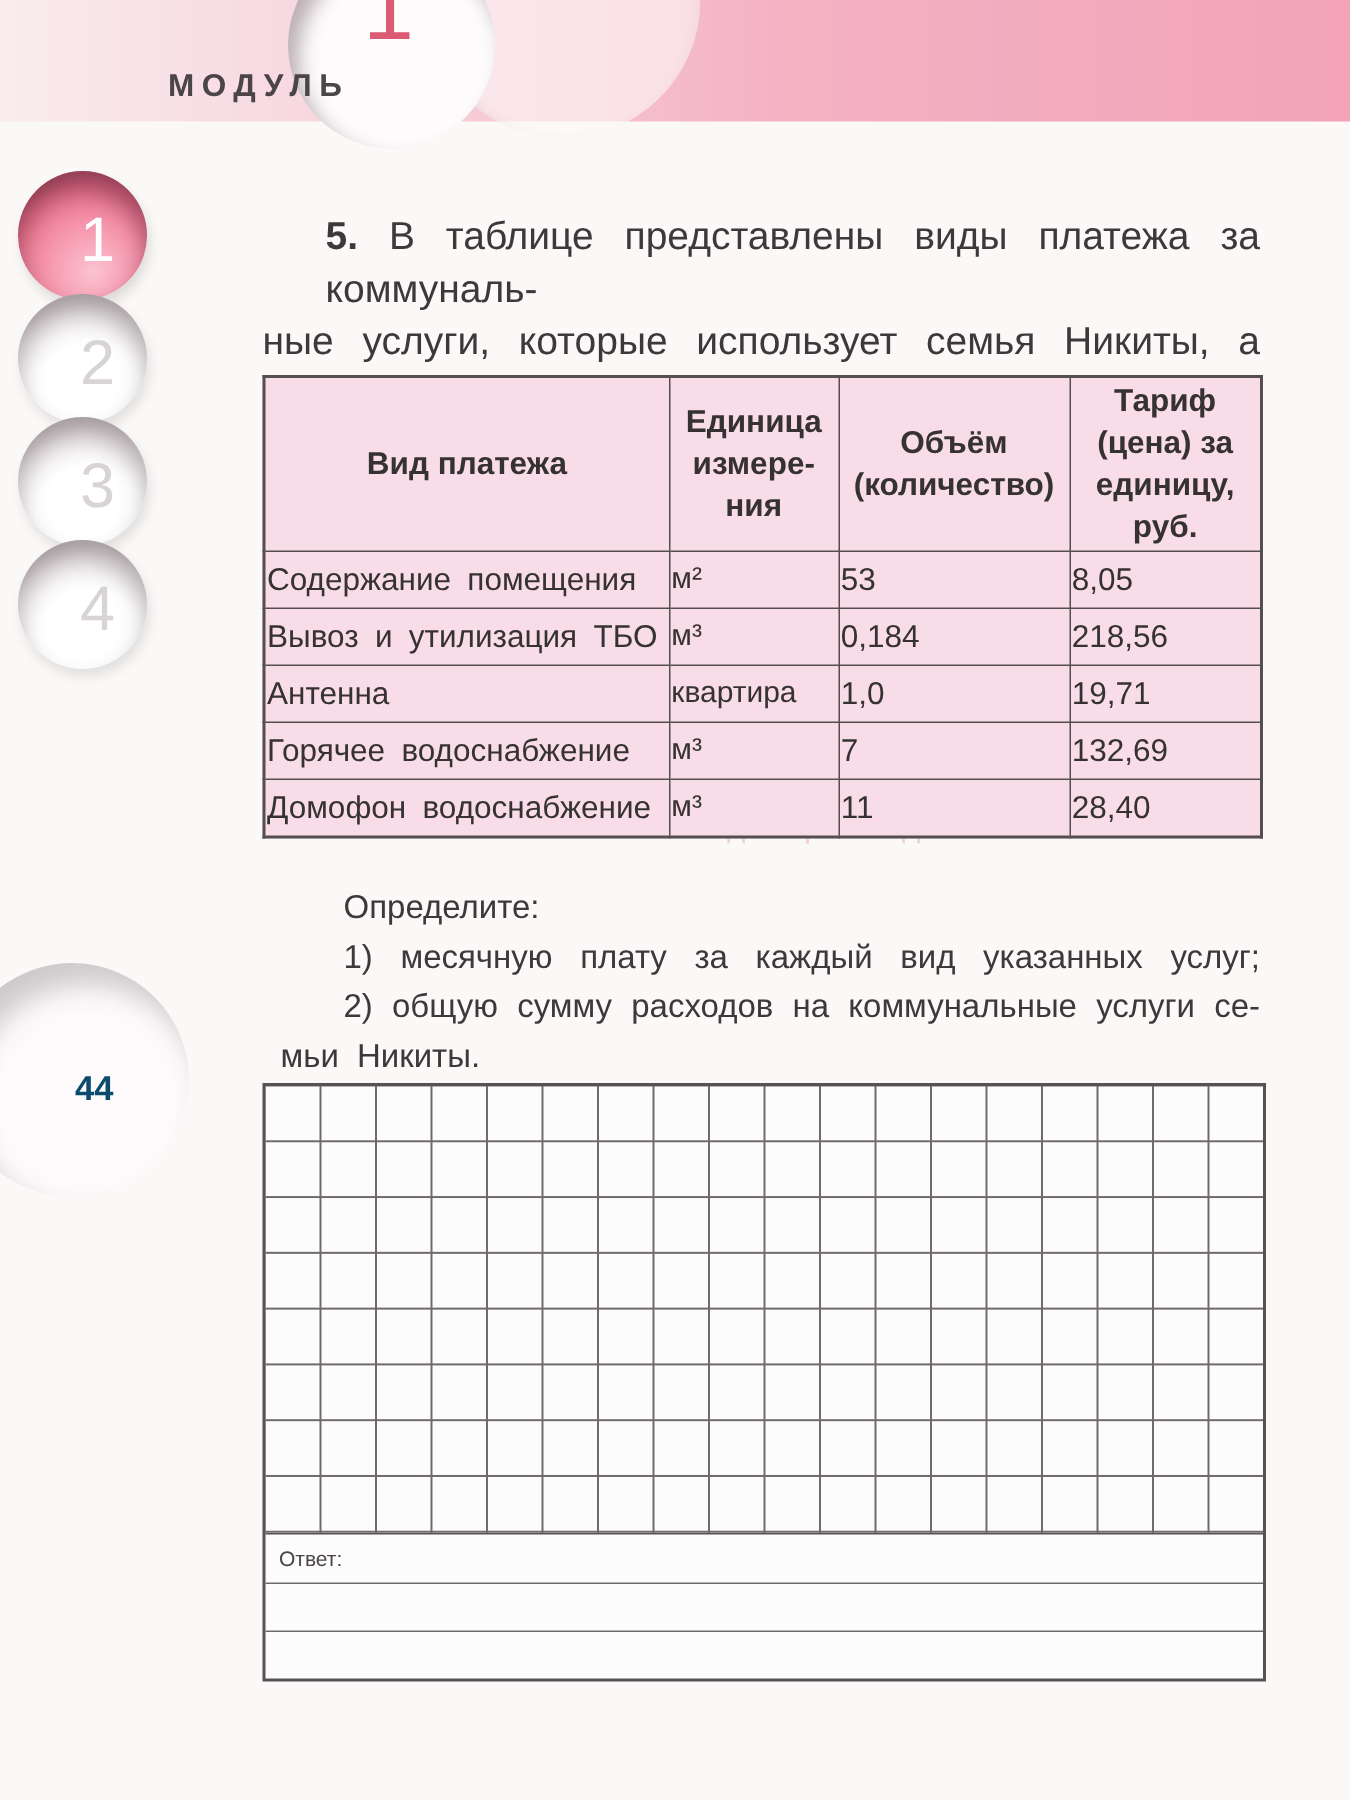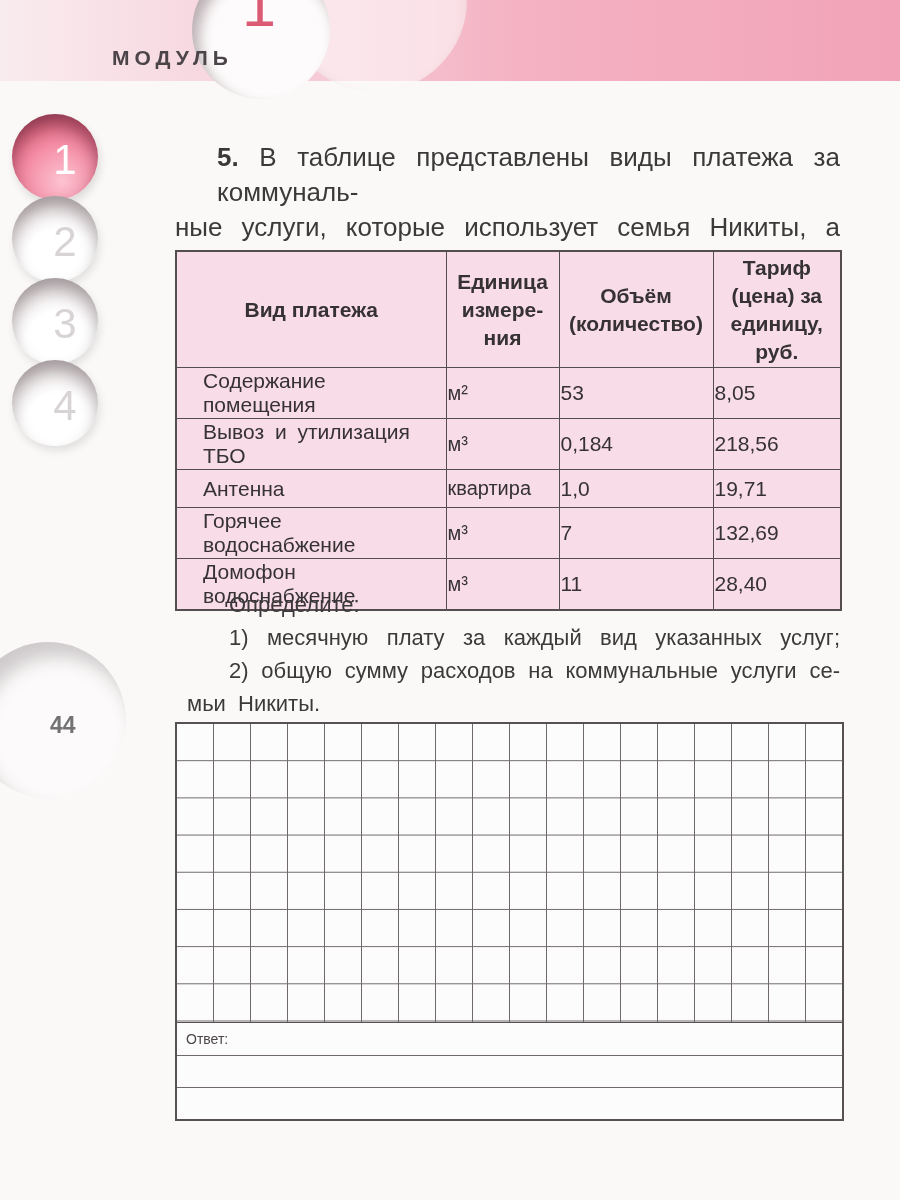--- a/index.html
+++ b/index.html
@@ -50,21 +50,21 @@
     color:#ffffff;
   }
   .sp1{top:114px;} .sp2{top:196px;} .sp3{top:278px;} .sp4{top:360px;}
   
   .page-sphere{
     position:absolute;left:-30px;top:642px;width:156px;height:156px;border-radius:50%;
     background:#fcfafa;
     box-shadow:inset 10px 14px 18px rgba(100,88,92,.30);
   }
   .page-sphere span{
-    position:absolute;left:80px;top:70px;font-size:23px;font-weight:bold;color:#737373;
+    position:absolute;left:80px;top:70px;font-size:23px;font-weight:bold;color:#0c4a6e;
   }
   
   .content{position:absolute;left:175px;top:0;width:665px;}
   .textline{font-size:26px;line-height:35px;color:#3c393a;word-spacing:6px;}
   .jl{text-align:justify;text-align-last:justify;}
   .indent{padding-left:42px;}
   .task-block{position:absolute;top:140px;left:0;width:665px;}
   .task-num{font-weight:bold;}
   
   .pay-table{
@@ -75,21 +75,21 @@
   .pay-table th,.pay-table td{border:1.6px solid #544e50;}
   .pay-table{border:2px solid #544e50;}
   .pay-table th{
     height:113px;font-size:21px;font-weight:bold;text-align:center;vertical-align:middle;
     white-space:pre-line;line-height:28px;color:#363234;
   }
   .pay-table td{
     height:35px;font-size:21px;color:#363234;text-align:left;vertical-align:middle;
     word-spacing:5px;
   }
-  .pay-table td.c1{text-align:left;padding-left:26px;}
+  .pay-table td.c1{text-align:left;padding-left:1px;}
   .pay-table td.c2{font-size:20px;}
   .colw1{width:270px;} .colw2{width:113px;} .colw3{width:154px;} .colw4{width:128px;}
   
   .det-block{position:absolute;top:588px;left:0;width:665px;}
   .det-block .textline{line-height:33px;font-size:22px;margin-left:12px;}
   
   .worksheet{
     position:absolute;top:722px;left:0;width:665px;
     border:2px solid #575153;background:#fdfcfc;
   }

